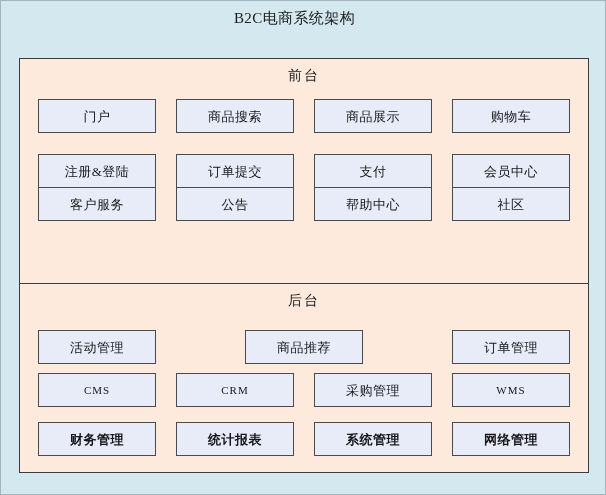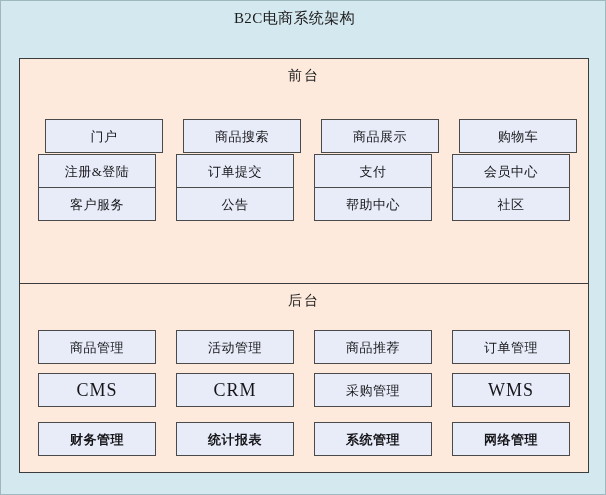--- a/index.html
+++ b/index.html
@@ -71,21 +71,21 @@
     position: absolute;
     left: 0;
     width: 100%;
     height: 34px;
     display: flex;
     justify-content: space-between;
     padding: 0 18px;
     box-sizing: border-box;
   }
 
-  #panel-frontend .row-0 { top: 60px; margin-left: 7px; }
+  #panel-frontend .row-0 { top: 40px; }
   #panel-frontend .row-1 { top: 95px; }
   #panel-frontend .row-2 { top: 128px; }
 
   #panel-backend .row-0 { top: 46px; }
   #panel-backend .row-1 { top: 89px; }
   #panel-backend .row-2 { top: 138px; font-weight: bold; }
 
   .node {
     width: 118px;
     height: 34px;
@@ -97,21 +97,21 @@
     justify-content: center;
     font-size: 13px;
     color: #16161a;
     letter-spacing: 0.5px;
     line-height: 1;
     white-space: nowrap;
     user-select: none;
   }
 
   .node.latin {
-    font-size: 18px;
+    font-size: 11px;
     letter-spacing: 1px;
   }
 </style>
 </head>
 <body>
 
 <div id="canvas">
 
   <div id="diagram-title">B2C电商系统架构</div>
 
@@ -137,21 +137,20 @@
       <div class="node">公告</div>
       <div class="node">帮助中心</div>
       <div class="node">社区</div>
     </div>
   </div>
 
   <div class="panel" id="panel-backend">
     <div class="panel-title">后台</div>
 
     <div class="row row-0">
-      <div class="node">商品管理</div>
       <div class="node">活动管理</div>
       <div class="node">商品推荐</div>
       <div class="node">订单管理</div>
     </div>
 
     <div class="row row-1">
       <div class="node latin">CMS</div>
       <div class="node latin">CRM</div>
       <div class="node">采购管理</div>
       <div class="node latin">WMS</div>

